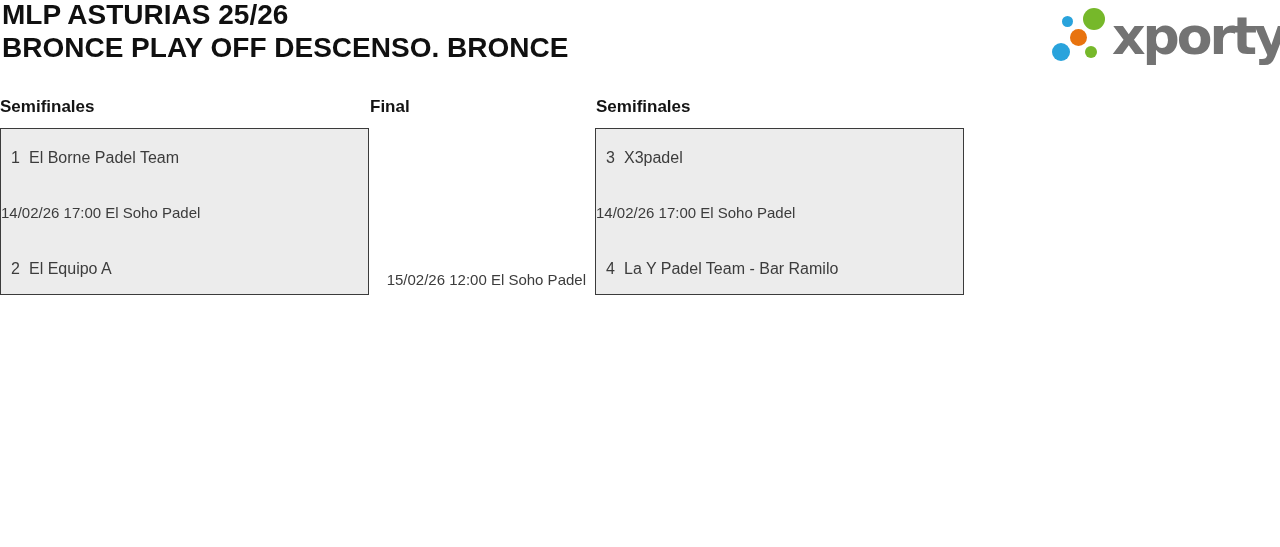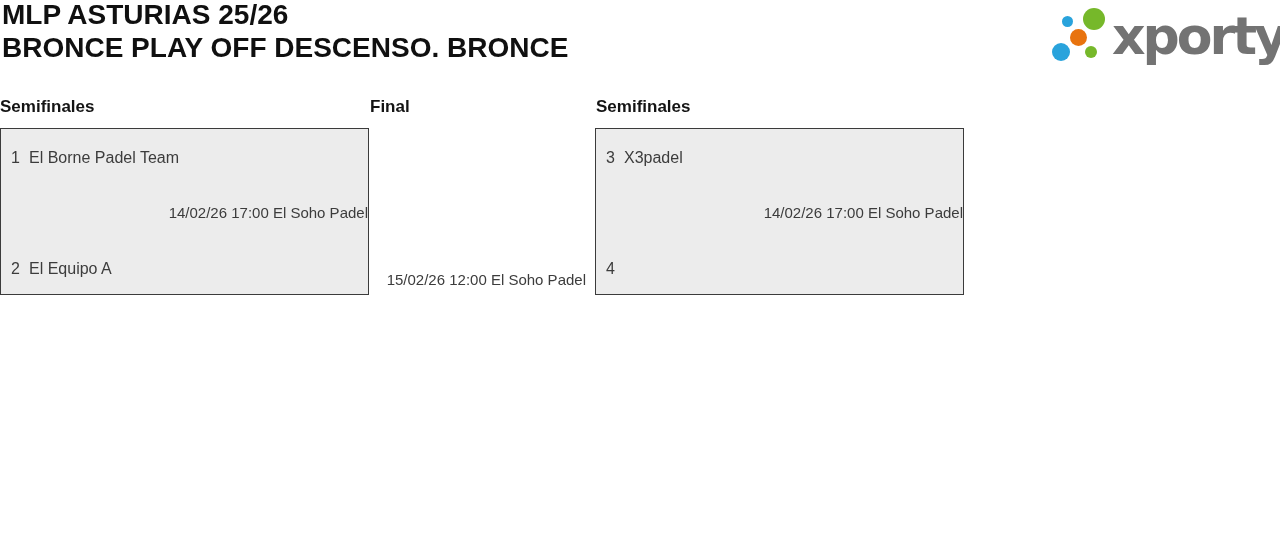--- a/index.html
+++ b/index.html
@@ -90,21 +90,21 @@
     overflow: hidden;
   }
   .team-row.t1 { top: 19px; }
   .team-row.t2 { top: 130px; }
   .seed { display: inline-block; min-width: 18px; }
   .match-date {
     position: absolute;
     top: 75px;
     left: 0;
     width: 100%;
-    text-align: right;
+    text-align: left;
     font-size: 15px;
     line-height: 18px;
     color: #3C3C3C;
   }
 
   
   .final-date {
     position: absolute;
     top: 247px;
     left: 288px;
@@ -155,16 +155,17 @@
   <div class="final-date">15/02/26 12:00 El Soho Padel</div>
 
   <div class="match right-box">
     <div class="team-row t1">
       <span class="seed">3</span>
       <span>X3padel</span>
     </div>
     <div class="match-date">14/02/26 17:00 El Soho Padel</div>
     <div class="team-row t2">
       <span class="seed">4</span>
+      <span>La Y Padel Team - Bar Ramilo</span>
     </div>
   </div>
 
 </div>
 
 </body></html>

